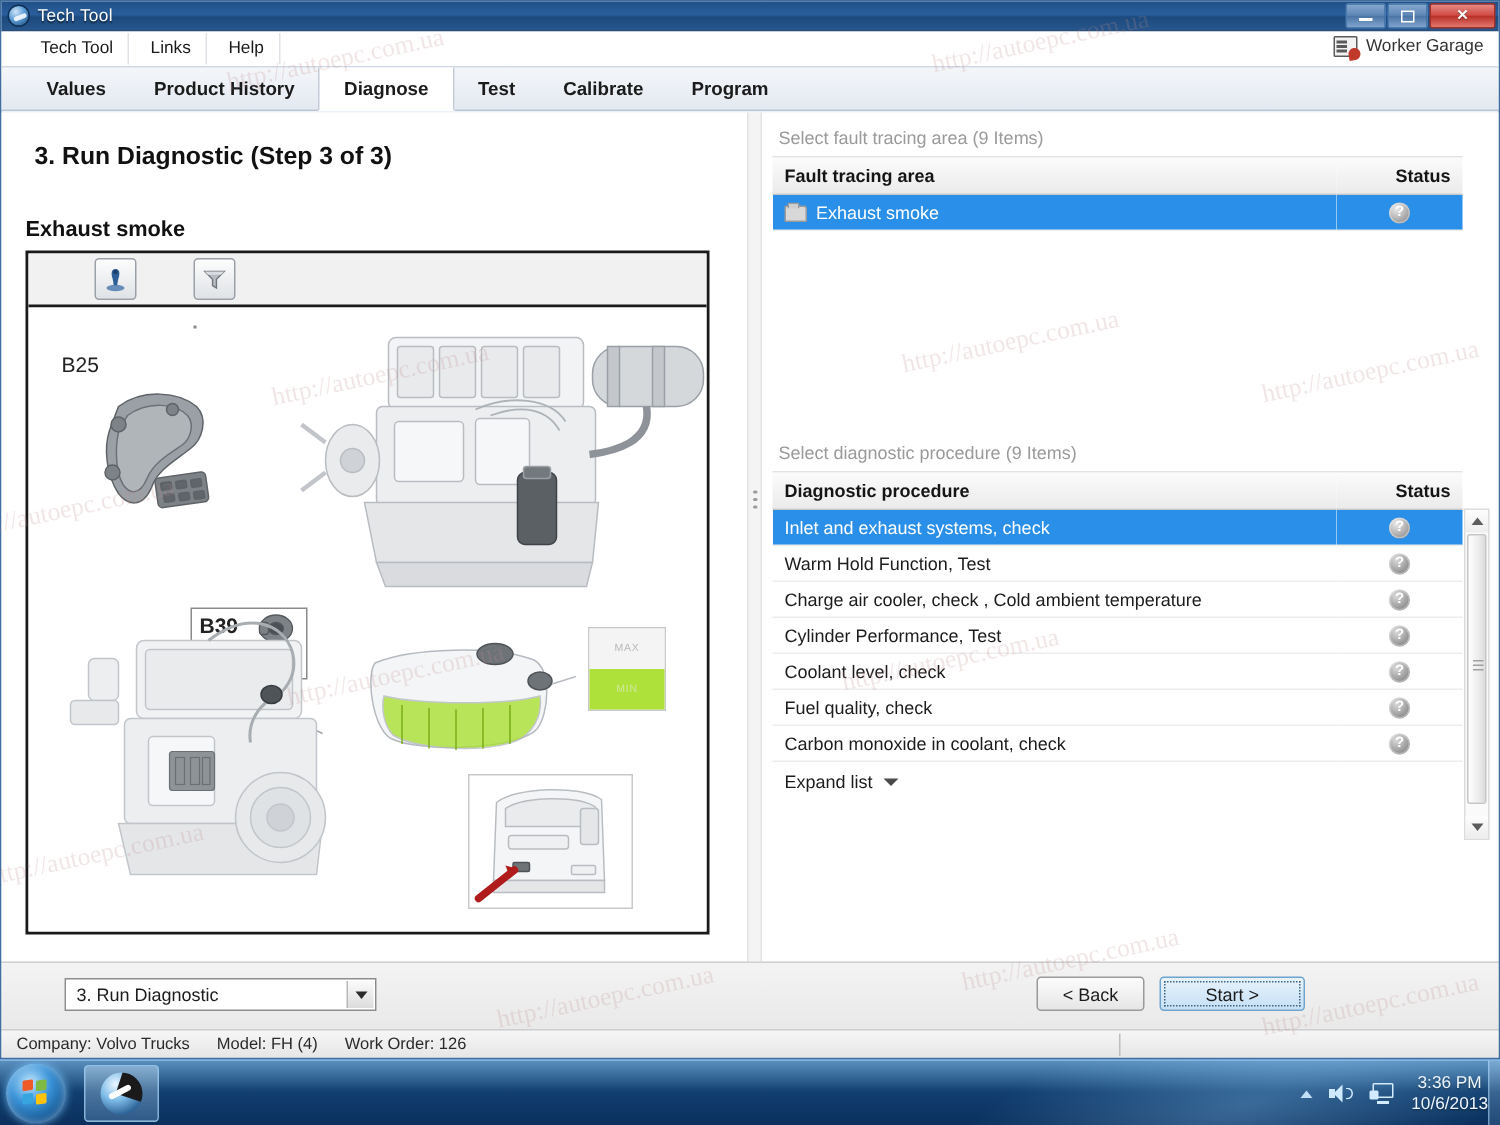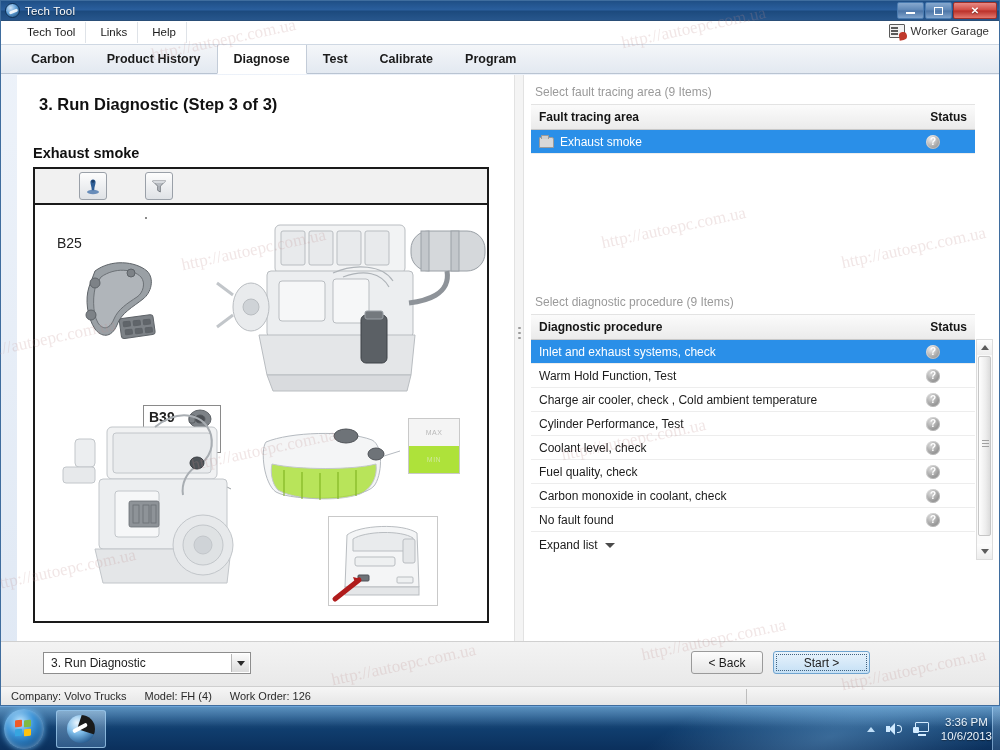--- a/index.html
+++ b/index.html
@@ -117,21 +117,20 @@
     border-right: 1px solid #c3ccd8;
     margin-bottom: -1px;
     border-bottom: 1px solid #fff;
   }
 
   
   .content {
     position: absolute; left: 0; top: 74px; right: 0; bottom: 64px;
     background: #fff;
     border-top: 0;
-    margin-left: 16px;
   }
   .content-inner { position: absolute; inset: 0; }
 
   .page-title {
     position: absolute; left: 22px; top: 20px;
     font-size: 16.5px; font-weight: bold; color: #111;
   }
 
   
   .left-pane { position: absolute; left: 0; top: 0; width: 500px; bottom: 0; }
@@ -413,21 +412,21 @@
       <div class="menu-item">Tech Tool</div>
       <div class="menu-item">Links</div>
       <div class="menu-item last">Help</div>
       <div class="garage">
         <span class="garage-icon"></span>
         <span>Worker Garage</span>
       </div>
     </div>
 
     <div class="tabbar">
-      <div class="tab">Carbon</div>
+      <div class="tab">Values</div>
       <div class="tab">Product History</div>
       <div class="tab active">Diagnose</div>
       <div class="tab">Test</div>
       <div class="tab">Calibrate</div>
       <div class="tab">Program</div>
     </div>
 
     <div class="content">
       <div class="content-inner">
 
@@ -646,24 +645,20 @@
                     <td class="status-cell"><span class="qicon">?</span></td>
                   </tr>
                   <tr>
                     <td>Fuel quality, check</td>
                     <td class="status-cell"><span class="qicon">?</span></td>
                   </tr>
                   <tr>
                     <td>Carbon monoxide in coolant, check</td>
                     <td class="status-cell"><span class="qicon">?</span></td>
                   </tr>
-                  <tr>
-                    <td>No fault found</td>
-                    <td class="status-cell"><span class="qicon">?</span></td>
-                  </tr>
                 </tbody>
               </table>
 
               <div class="proc-scroll">
                 <div class="sb-arrow up">
                     <span class="sb-tri up"></span>
                   </div>
                 <div class="sb-thumb">
                   <div class="sb-grip">
                       <i></i>

